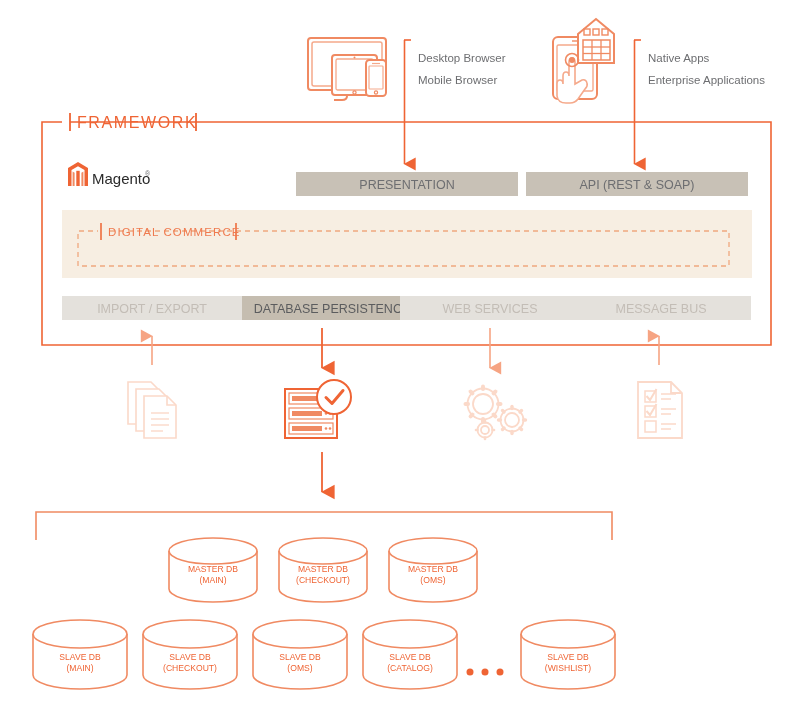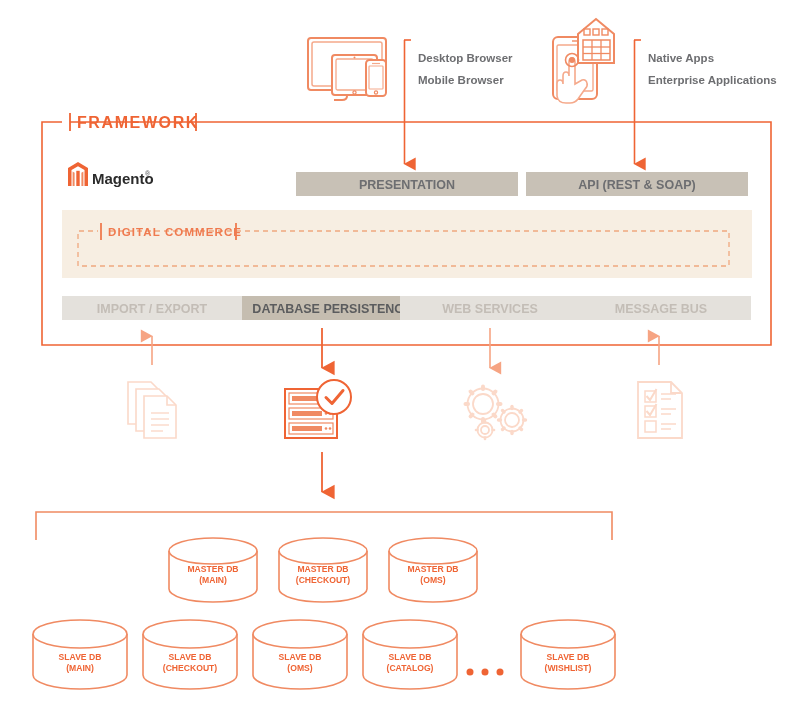--- a/index.html
+++ b/index.html
@@ -12,21 +12,20 @@
     height: 712px;
     font-family: "Liberation Sans", sans-serif;
     position: relative;
     overflow: hidden;
   }
   #diagram-root {
     position: absolute;
     left: 0; top: 0;
     width: 787px;
     height: 712px;
-    font-weight: bold;
   }
   svg { display: block; }
 
   .lbl-client {
     font-family: "Liberation Sans", sans-serif;
     font-size: 11.5px;
     fill: #6d6e71;
   }
   .lbl-framework {
     font-family: "Liberation Sans", sans-serif;

